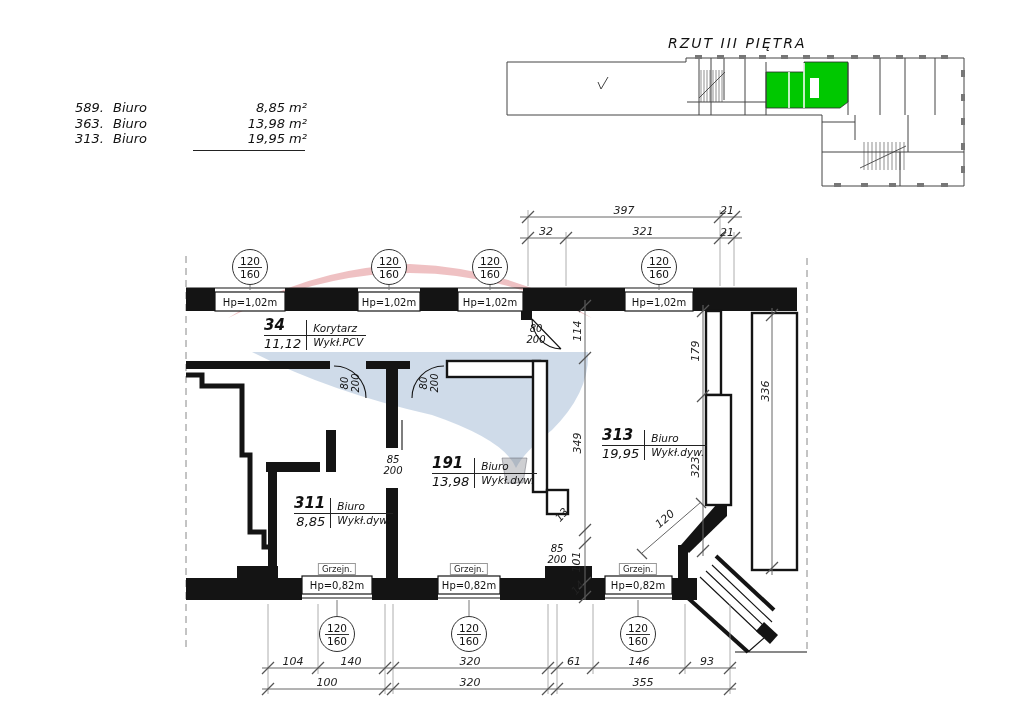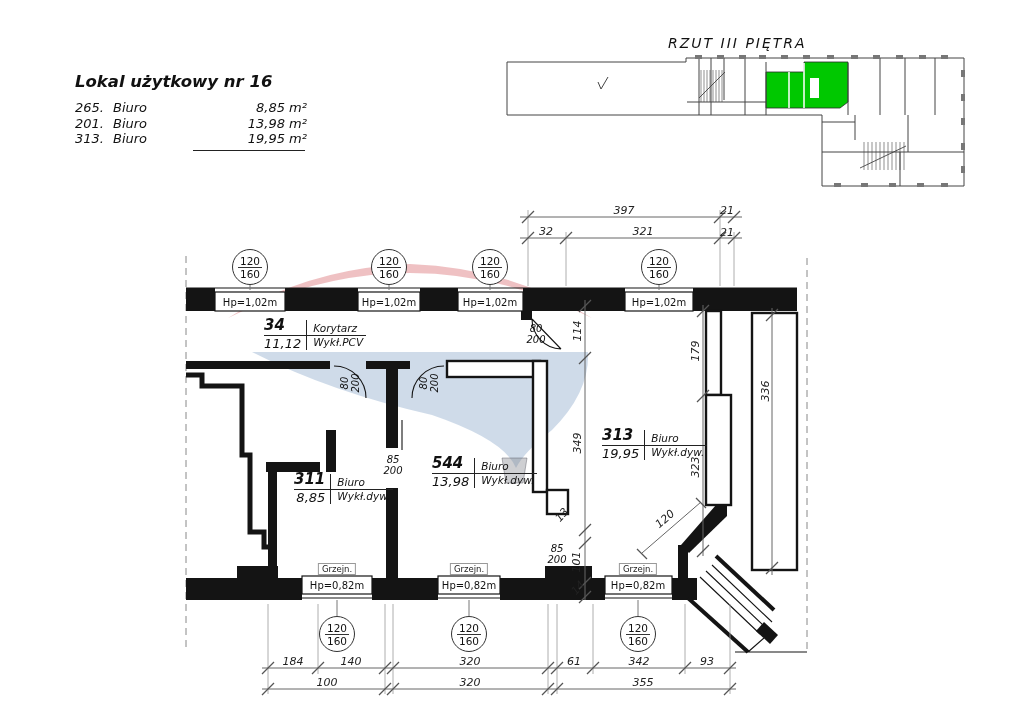--- a/index.html
+++ b/index.html
@@ -165,56 +165,55 @@
       <path d="M262,695 L274,683 M379,695 L391,683 M387,695 L399,683 M542,695 L554,683 M551,695 L563,683 M724,695 L736,683"></path>
       <path d="M579,312 L591,300 M579,364 L591,352 M579,536 L591,524 M579,549 L591,537 M579,589 L591,577 M579,603 L591,591"></path>
       <path d="M697,317 L709,305 M697,402 L709,390 M697,557 L709,545"></path>
       <path d="M766,321 L778,309 M766,574 L778,562"></path>
       <path d="M637,549 L647,559 M696,498 L706,508"></path>
     </g>
   </g>
 </svg>
 
 
-  <div class="txt hdr-sub">Lokal użytkowy nr 16</div>
   <div class="sum-table">
     <div class="sum-row">
-      <span class="sum-no">265.</span>
+      <span class="sum-no">589.</span>
       <span class="sum-name">Biuro</span>
       <span class="sum-area">8,85 m²</span>
     </div>
     <div class="sum-row">
-      <span class="sum-no">201.</span>
+      <span class="sum-no">363.</span>
       <span class="sum-name">Biuro</span>
       <span class="sum-area">13,98 m²</span>
     </div>
     <div class="sum-row">
       <span class="sum-no">313.</span>
       <span class="sum-name">Biuro</span>
       <span class="sum-area">19,95 m²</span>
     </div>
     <div class="sum-divider"></div>
   </div>
 
   <div class="txt ov-title">RZUT III PIĘTRA</div>
 
   <div class="room-label" style="left:264px;top:318px">
     <span class="rl-num">34</span>
     <span class="rl-name">Korytarz</span>
     <span class="rl-area">11,12</span>
     <span class="rl-floor">Wykł.PCV</span>
   </div>
-  <div class="room-label" style="left:294px;top:472px">
+  <div class="room-label" style="left:294px;top:496px">
     <span class="rl-num">311</span>
     <span class="rl-name">Biuro</span>
     <span class="rl-area">8,85</span>
     <span class="rl-floor">Wykł.dyw.</span>
   </div>
   <div class="room-label" style="left:432px;top:456px">
-    <span class="rl-num">544</span>
+    <span class="rl-num">191</span>
     <span class="rl-name">Biuro</span>
     <span class="rl-area">13,98</span>
     <span class="rl-floor">Wykł.dyw.</span>
   </div>
   <div class="room-label" style="left:602px;top:428px">
     <span class="rl-num">313</span>
     <span class="rl-name">Biuro</span>
     <span class="rl-area">19,95</span>
     <span class="rl-floor">Wykł.dyw.</span>
   </div>
@@ -281,25 +280,25 @@
       <div>85</div>
       <div>200</div>
     </div>
 
   <div class="txt dim" style="left:624px;top:210px">397</div>
   <div class="txt dim" style="left:727px;top:210px">21</div>
   <div class="txt dim" style="left:546px;top:231px">32</div>
   <div class="txt dim" style="left:643px;top:231px">321</div>
   <div class="txt dim" style="left:727px;top:232px">21</div>
 
-  <div class="txt dim" style="left:293px;top:661px">184</div>
+  <div class="txt dim" style="left:293px;top:661px">104</div>
   <div class="txt dim" style="left:351px;top:661px">140</div>
   <div class="txt dim" style="left:470px;top:661px">320</div>
   <div class="txt dim" style="left:574px;top:661px">61</div>
-  <div class="txt dim" style="left:639px;top:661px">342</div>
+  <div class="txt dim" style="left:639px;top:661px">146</div>
   <div class="txt dim" style="left:707px;top:661px">93</div>
   <div class="txt dim" style="left:327px;top:682px">100</div>
   <div class="txt dim" style="left:470px;top:682px">320</div>
   <div class="txt dim" style="left:643px;top:682px">355</div>
 
   <div class="txt dim r90" style="left:577px;top:331px">114</div>
   <div class="txt dim r90" style="left:577px;top:443px">349</div>
   <div class="txt dim r45" style="left:562px;top:515px">13</div>
   <div class="txt dim r90" style="left:576px;top:562px">101</div>
   <div class="txt dim r45" style="left:578px;top:588px">14</div>

